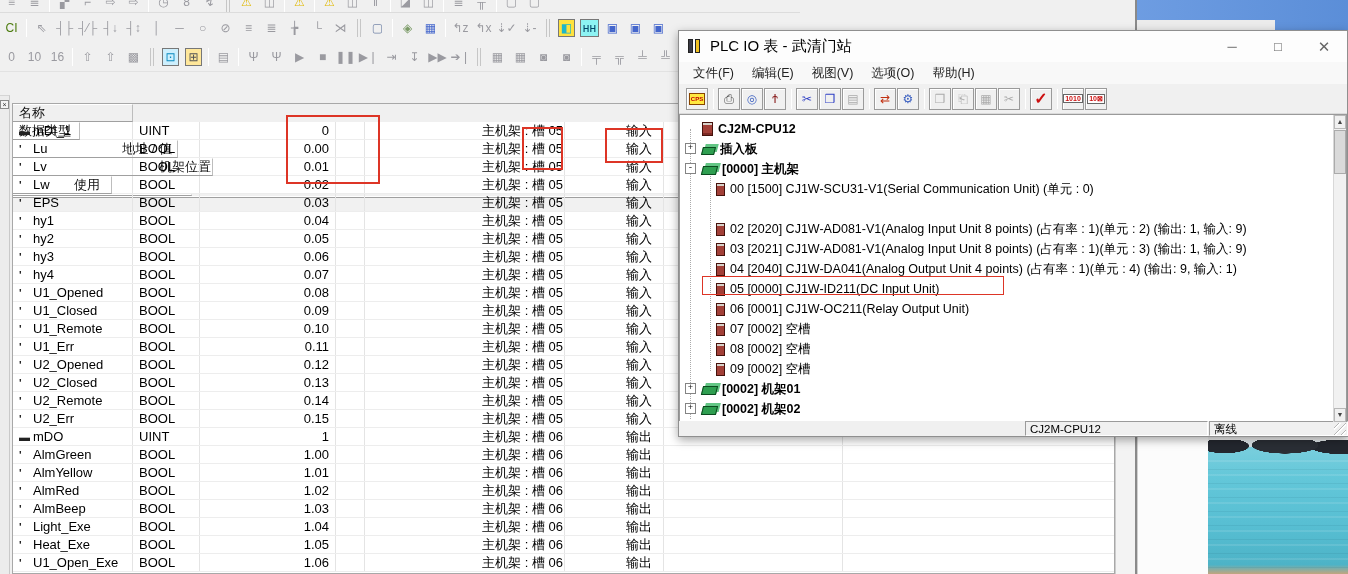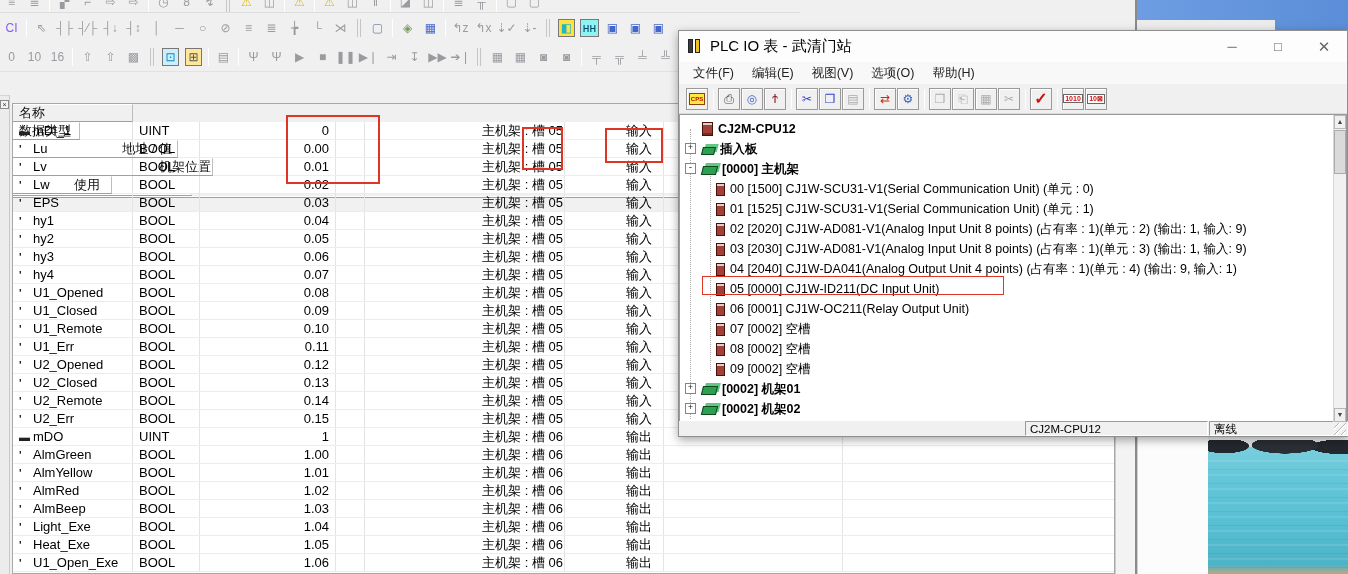--- a/index.html
+++ b/index.html
@@ -207,21 +207,21 @@
         <div class="tsep"></div>
         <div class="tbtn">
           <span style="color: rgb(154, 154, 160);">▢</span>
         </div>
         <div class="tbtn">
           <span style="color: rgb(154, 154, 160);">▢</span>
         </div>
       </div>
     <div id="tb2" class="tb-row">
         <div class="tbtn">
-          <span style="color: #8b5cf6;">CI</span>
+          <span style="color: #4d7c0f;">CI</span>
         </div>
         <div class="tsep"></div>
         <div class="tbtn">
           <span style="color: rgb(154, 154, 160);">⇖</span>
         </div>
         <div class="tbtn">
           <span style="color: rgb(154, 154, 160);">┤├</span>
         </div>
         <div class="tbtn">
           <span style="color: rgb(154, 154, 160);">┤⁄├</span>
@@ -756,31 +756,27 @@
         </div>
         <div class="titem b lv0" style="top: 44px;">
           <div class="texp">-</div>
           <div class="ticn rack"></div>
           <span class="lbl">[0000] 主机架</span>
         </div>
         <div class="titem lv1" style="top: 64px;">
           <div class="ticn unit"></div>
           <span class="lbl">00 [1500] CJ1W-SCU31-V1(Serial Communication Unit) (单元 : 0)</span>
         </div>
-        <div class="titem lv1" style="top: 84px;">
-          <div class="ticn unit"></div>
-          <span class="lbl">01 [1525] CJ1W-SCU31-V1(Serial Communication Unit) (单元 : 1)</span>
-        </div>
         <div class="titem lv1" style="top: 104px;">
           <div class="ticn unit"></div>
           <span class="lbl">02 [2020] CJ1W-AD081-V1(Analog Input Unit 8 points) (占有率 : 1)(单元 : 2) (输出: 1, 输入: 9)</span>
         </div>
         <div class="titem lv1" style="top: 124px;">
           <div class="ticn unit"></div>
-          <span class="lbl">03 [2030] CJ1W-AD081-V1(Analog Input Unit 8 points) (占有率 : 1)(单元 : 3) (输出: 1, 输入: 9)</span>
+          <span class="lbl">03 [2021] CJ1W-AD081-V1(Analog Input Unit 8 points) (占有率 : 1)(单元 : 3) (输出: 1, 输入: 9)</span>
         </div>
         <div class="titem lv1" style="top: 144px;">
           <div class="ticn unit"></div>
           <span class="lbl">04 [2040] CJ1W-DA041(Analog Output Unit 4 points) (占有率 : 1)(单元 : 4) (输出: 9, 输入: 1)</span>
         </div>
         <div class="titem lv1" style="top: 164px;">
           <div class="ticn unit"></div>
           <span class="lbl">05 [0000] CJ1W-ID211(DC Input Unit)</span>
         </div>
         <div class="titem lv1" style="top: 184px;">

